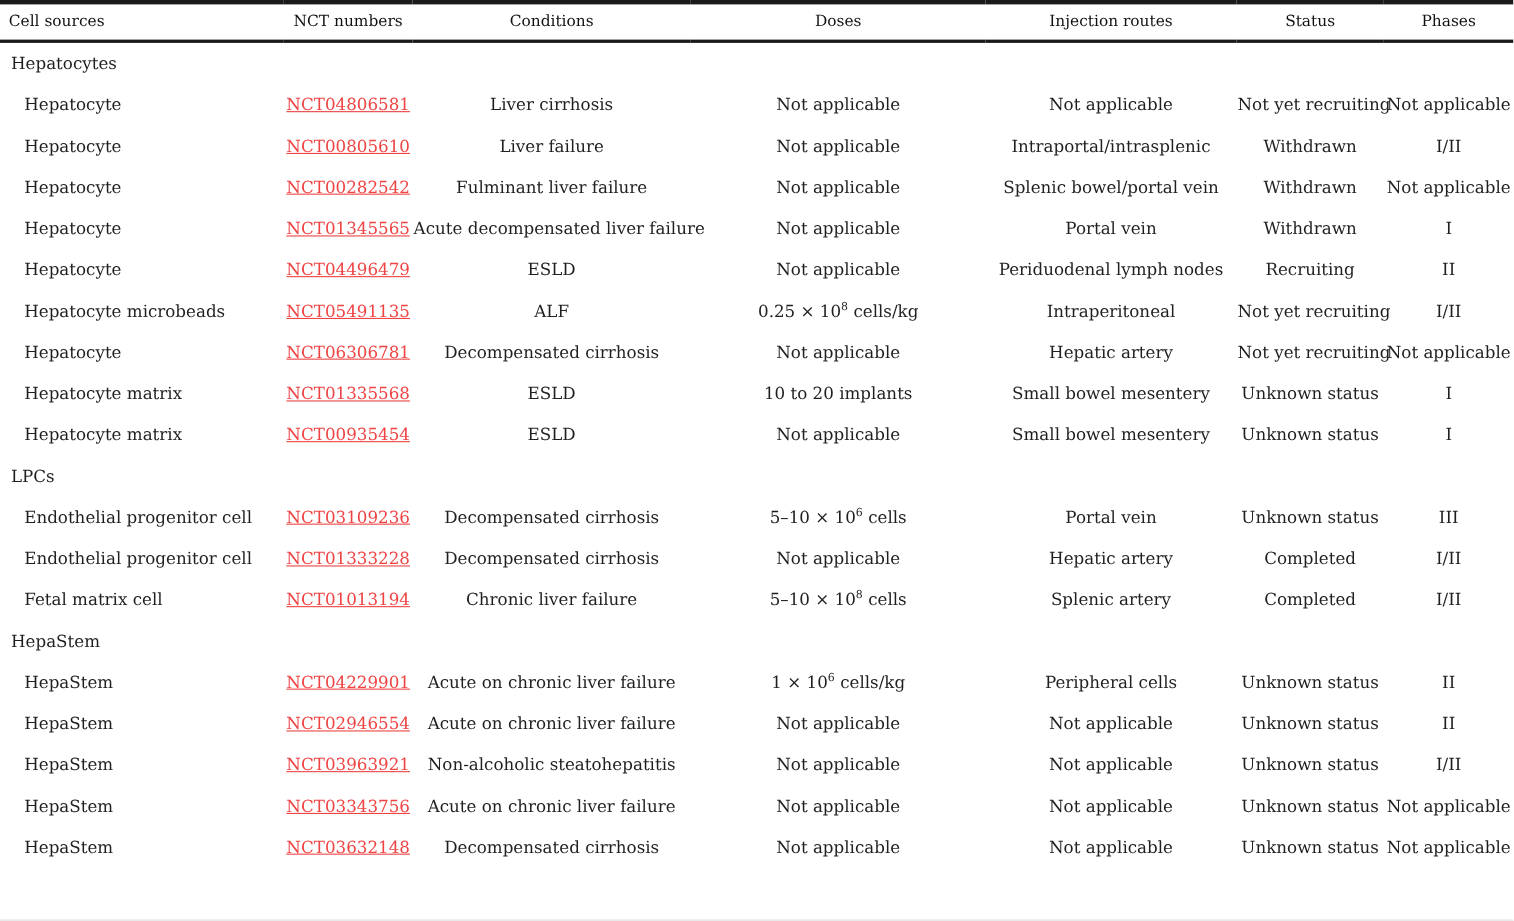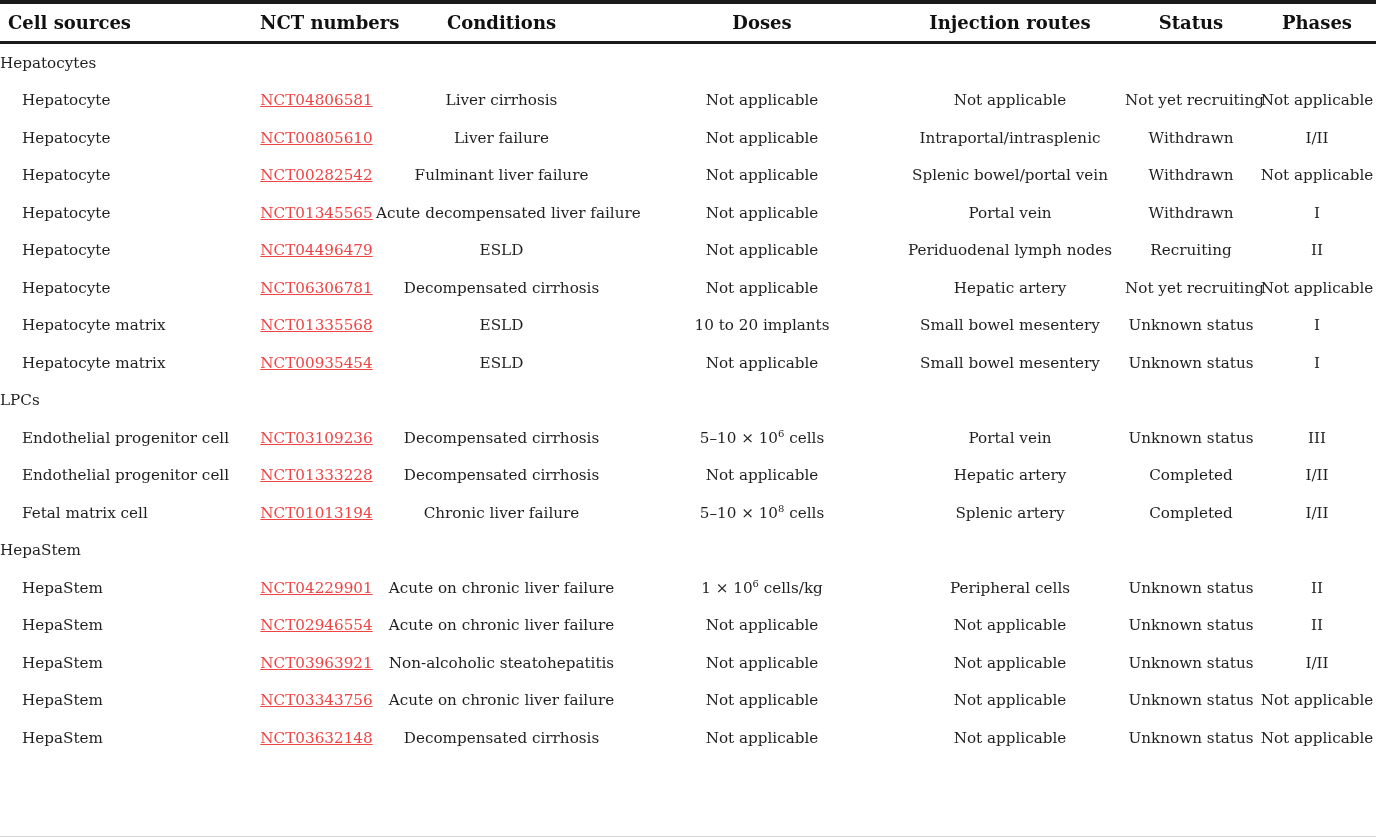--- a/index.html
+++ b/index.html
@@ -19,43 +19,43 @@
   table.trials {
     width: 100%;
     border-collapse: collapse;
     table-layout: fixed;
   }
   table.trials thead tr {
     border-top: 4px solid #1a1a1a;
     border-bottom: 3px solid #1a1a1a;
   }
   th {
-    font-weight: bold;
-    font-size: 18px;
+    font-weight: normal;
+    font-size: 14px;
     color: #111111;
     text-align: center;
     padding: 8px 2px;
     white-space: nowrap;
   }
   th.col-left {
     text-align: left;
     padding-left: 8px;
   }
   td {
     font-size: 15.2px;
     text-align: center;
     height: 37.5px;
     padding: 0 1px;
     vertical-align: middle;
     white-space: nowrap;
     overflow: visible;
   }
   tr.section-row td {
     text-align: left;
-    padding-left: 0;
+    padding-left: 10px;
   }
   td.cell-source {
     text-align: left;
     padding-left: 22px;
     margin-left: 36px;
   }
   a.nct-link {
     color: #ef4444;
     text-decoration: underline;
     cursor: pointer;
@@ -141,20 +141,29 @@
         <tr>
           <td class="cell-source">Hepatocyte</td>
           <td><a class="nct-link" href="#">NCT04496479</a></td>
           <td>ESLD</td>
           <td>Not applicable</td>
           <td>Periduodenal lymph nodes</td>
           <td>Recruiting</td>
           <td>II</td>
         </tr>
         <tr>
+          <td class="cell-source">Hepatocyte microbeads</td>
+          <td><a class="nct-link" href="#">NCT05491135</a></td>
+          <td>ALF</td>
+          <td>0.25 × 10<sup class="exp">8</sup> cells/kg</td>
+          <td>Intraperitoneal</td>
+          <td>Not yet recruiting</td>
+          <td>I/II</td>
+        </tr>
+        <tr>
           <td class="cell-source">Hepatocyte</td>
           <td><a class="nct-link" href="#">NCT06306781</a></td>
           <td>Decompensated cirrhosis</td>
           <td>Not applicable</td>
           <td>Hepatic artery</td>
           <td>Not yet recruiting</td>
           <td>Not applicable</td>
         </tr>
         <tr>
           <td class="cell-source">Hepatocyte matrix</td>

